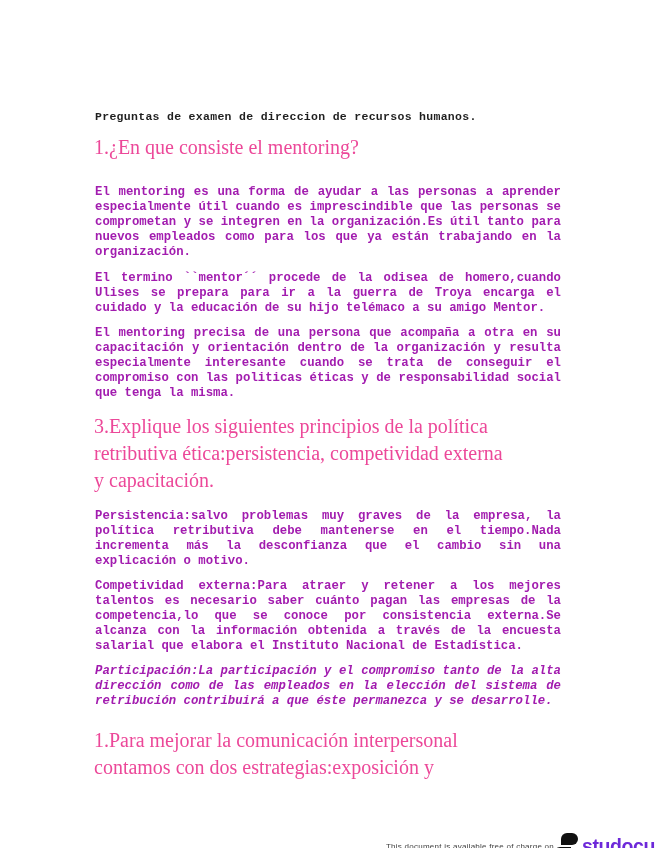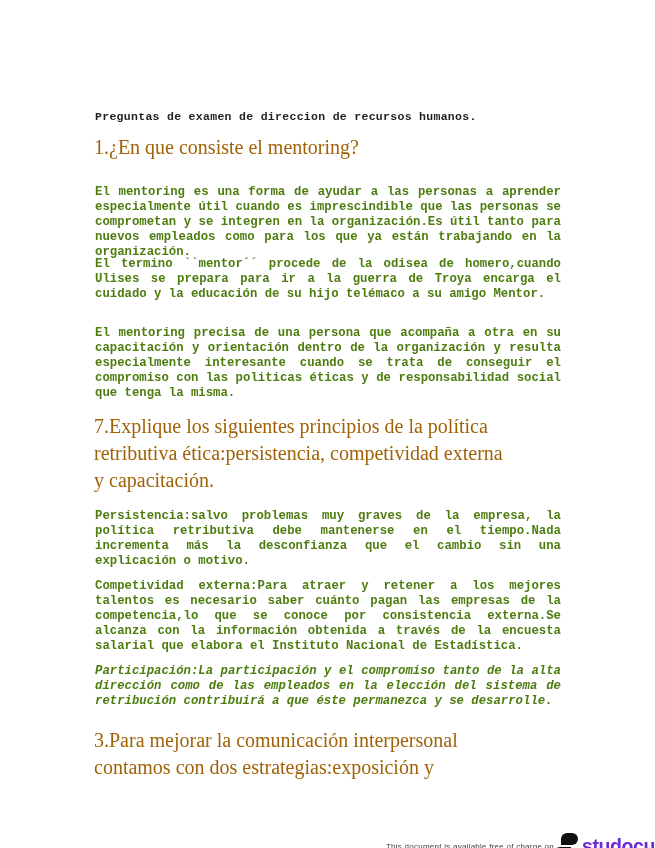--- a/index.html
+++ b/index.html
@@ -8,33 +8,33 @@
     overflow:hidden;font-family:"Liberation Sans",sans-serif;margin-top:33px;
   }
   .doc-header{
     position:absolute;left:95px;top:77px;width:466px;margin:0;
     font:700 11.5px/14px "Liberation Mono",monospace;color:#1f1f1f;
     letter-spacing:.3px;
   }
   .heading{
     position:absolute;left:94px;margin:0;
     font:400 20px/27px "Liberation Serif",serif;
-    color:#a16207;font-weight:400;
+    color:#ec4899;font-weight:400;
   }
   .heading .hline{display:block;white-space:nowrap;}
   .h1{top:101px;}
   .h2{top:380px;}
   .h3{top:694px;}
   .body-para{
     position:absolute;left:95px;width:466px;margin:0;
     font:700 12.3px/15px "Liberation Mono",monospace;
-    color:#4d7c0f;text-align:justify;
+    color:#a21caf;text-align:justify;
   }
   .p1{top:152px;}
-  .p2{top:224px;}
+  .p2{top:238px;}
   .p3{top:293px;}
   .p4{top:476px;}
   .p5{top:546px;}
   .p6{top:631px;font-style:italic;}
   .footer-row{
     position:absolute;left:0;top:799px;width:655px;height:28px;
     display:flex;align-items:center;justify-content:flex-end;
   }
   .avail{
     font:400 8px "Liberation Sans",sans-serif;color:#3d3d3d;
@@ -70,33 +70,33 @@
     <span class="hline">1.¿En que consiste el mentoring?</span>
   </h1>
 
   <p class="body-para p1">El mentoring es una forma de ayudar a las personas a aprender especialmente útil cuando es imprescindible que las personas se comprometan y se integren en la organización.Es útil tanto para nuevos empleados como para los que ya están trabajando en la organización.</p>
 
   <p class="body-para p2">El termino ``mentor´´ procede de la odisea de homero,cuando Ulises se prepara para ir a la guerra de Troya encarga el cuidado y la educación de su hijo telémaco a su amigo Mentor.</p>
 
   <p class="body-para p3">El mentoring precisa de una persona que acompaña a otra en su capacitación y orientación dentro de la organización y resulta especialmente interesante cuando se trata de conseguir el compromiso con las politicas éticas y de responsabilidad social que tenga la misma.</p>
 
   <h2 class="heading h2">
-    <span class="hline">7.Explique los siguientes principios de la política</span>
+    <span class="hline">3.Explique los siguientes principios de la política</span>
     <span class="hline">retributiva ética:persistencia, competividad externa</span>
     <span class="hline">y capacitación.</span>
   </h2>
 
   <p class="body-para p4">Persistencia:salvo problemas muy graves de la empresa, la política retributiva debe mantenerse en el tiempo.Nada incrementa más la desconfianza que el cambio sin una explicación o motivo.</p>
 
   <p class="body-para p5">Competividad externa:Para atraer y retener a los mejores talentos es necesario saber cuánto pagan las empresas de la competencia,lo que se conoce por consistencia externa.Se alcanza con la información obtenida a través de la encuesta salarial que elabora el Instituto Nacional de Estadística.</p>
 
   <p class="body-para p6">Participación:La participación y el compromiso tanto de la alta dirección como de las empleados en la elección del sistema de retribución contribuirá a que éste permanezca y se desarrolle.</p>
 
   <h2 class="heading h3">
-    <span class="hline">3.Para mejorar la comunicación interpersonal</span>
+    <span class="hline">1.Para mejorar la comunicación interpersonal</span>
     <span class="hline">contamos con dos estrategias:exposición y</span>
   </h2>
 
   <div class="footer-row">
     <span class="avail">This document is available free of charge on</span>
     <a class="brand">
       <span class="brand-icon">
         <i class="tp"></i>
           <i class="bp"></i>
       </span>

